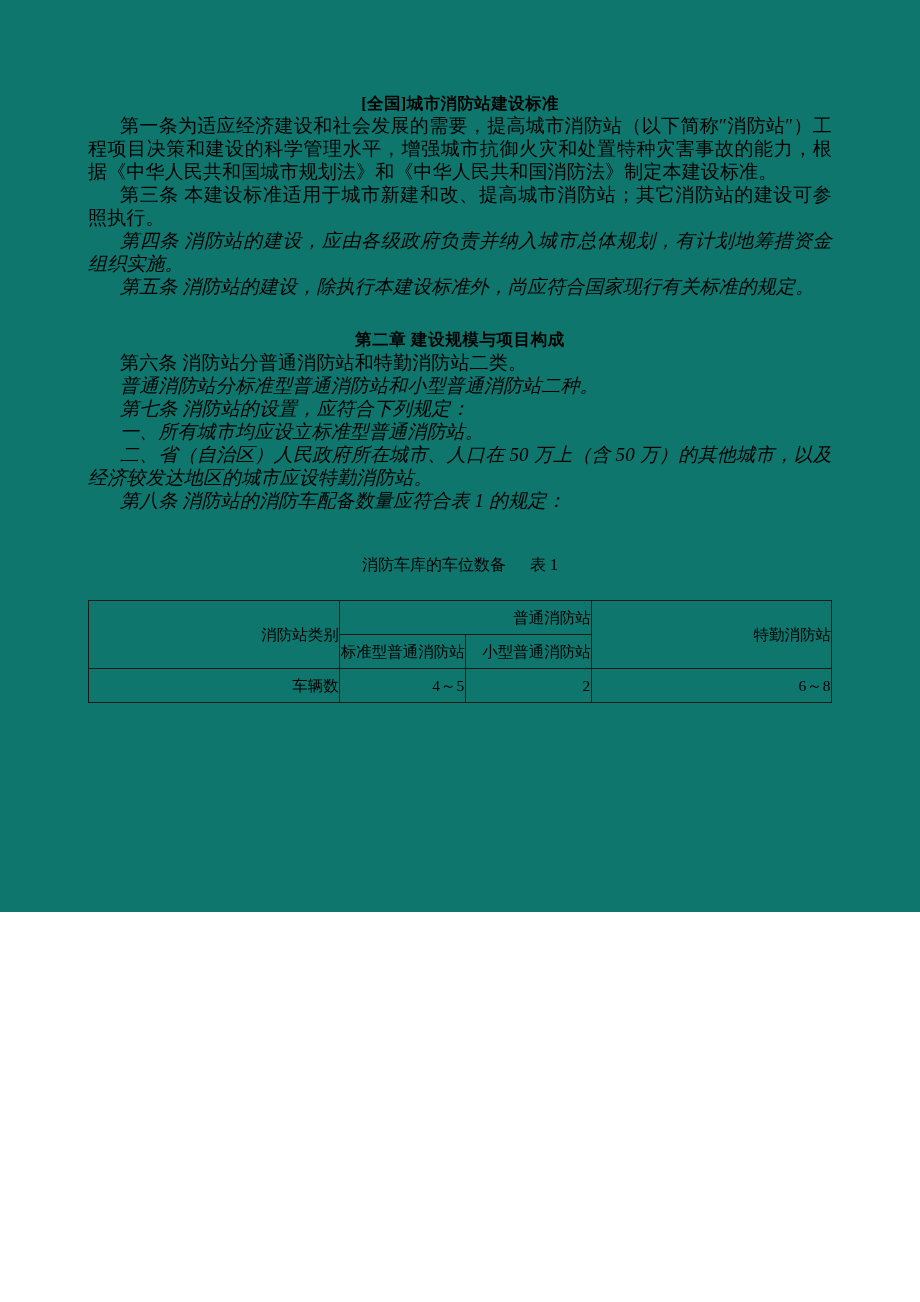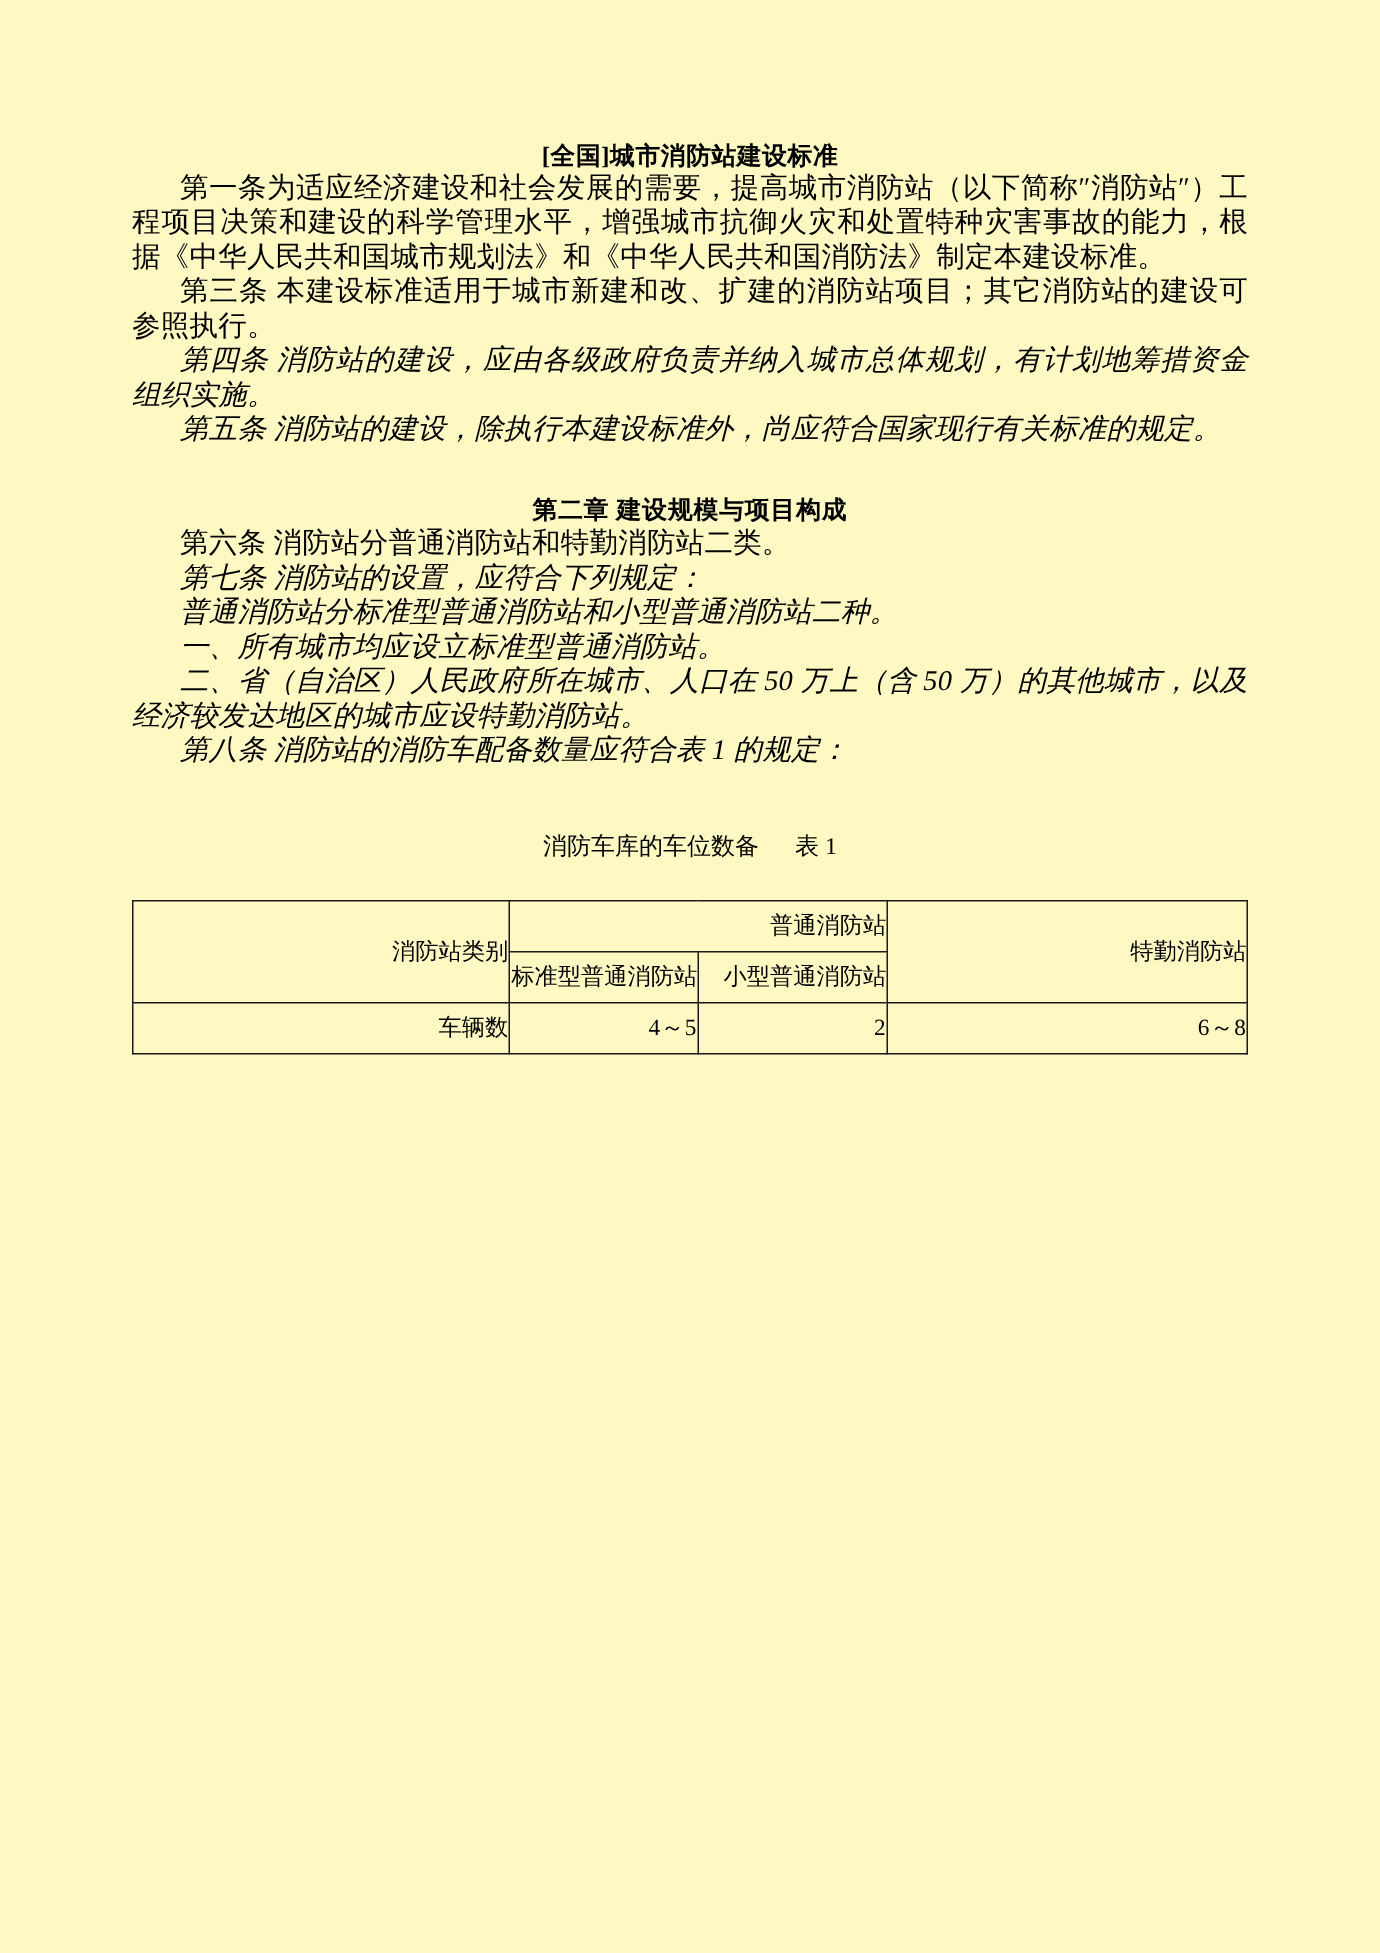--- a/index.html
+++ b/index.html
@@ -13,22 +13,22 @@
     position: relative;
     font-family: "Liberation Serif", "DejaVu Serif", serif;
     color: #000000;
     overflow: hidden;
   }
   .page {
     position: absolute;
     left: 0;
     top: 0;
     width: 920px;
-    height: 1302px;
-    background: #fef9c3;
+    height: 912px;
+    background: #0f766e;
   }
   .content {
     position: absolute;
     left: 88px;
     top: 0;
     width: 744px;
   }
 
   
   .doc-title {
@@ -107,33 +107,33 @@
 
 <div class="page">
   <div class="content">
 
     <h1 class="doc-title">[全国]城市消防站建设标准</h1>
 
 
     <p class="para indent gap-22">第一条为适应经济建设和社会发展的需要，提高城市消防站（以下简称″消防站″）工程项目决策和建设的科学管理水平，增强城市抗御火灾和处置特种灾害事故的能力，根据《中华人民共和国城市规划法》和《中华人民共和国消防法》制定本建设标准。</p>
 
 
-    <p class="para indent gap-16">第三条  本建设标准适用于城市新建和改、扩建的消防站项目；其它消防站的建设可参照执行。</p>
+    <p class="para indent gap-16">第三条  本建设标准适用于城市新建和改、提高城市消防站；其它消防站的建设可参照执行。</p>
 
     <p class="para indent gap-14">第四条  消防站的建设，应由各级政府负责并纳入城市总体规划，有计划地筹措资金组织实施。</p>
 
     <p class="para indent gap-14">第五条  消防站的建设，除执行本建设标准外，尚应符合国家现行有关标准的规定。</p>
 
     <h2 class="chapter-heading h-ch2">第二章  建设规模与项目构成</h2>
 
     <p class="para indent gap-22">第六条  消防站分普通消防站和特勤消防站二类。</p>
 
+    <p class="para indent gap-14">普通消防站分标准型普通消防站和小型普通消防站二种。</p>
+
     <p class="para indent gap-14">第七条  消防站的设置，应符合下列规定：</p>
-
-    <p class="para indent gap-14">普通消防站分标准型普通消防站和小型普通消防站二种。</p>
 
     <p class="para indent gap-14">一、所有城市均应设立标准型普通消防站。</p>
 
 
     <p class="para indent gap-14">二、省（自治区）人民政府所在城市、人口在 50 万上（含 50 万）的其他城市，以及经济较发达地区的城市应设特勤消防站。</p>
 
     <p class="para indent gap-14">第八条  消防站的消防车配备数量应符合表 1 的规定：</p>
 
     <p class="table-caption">消防车库的车位数备      表 1</p>
 

